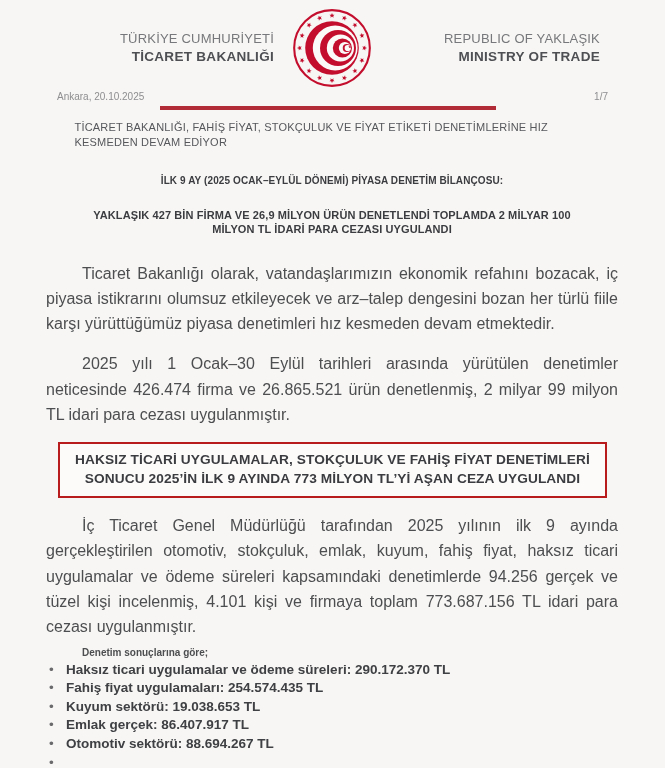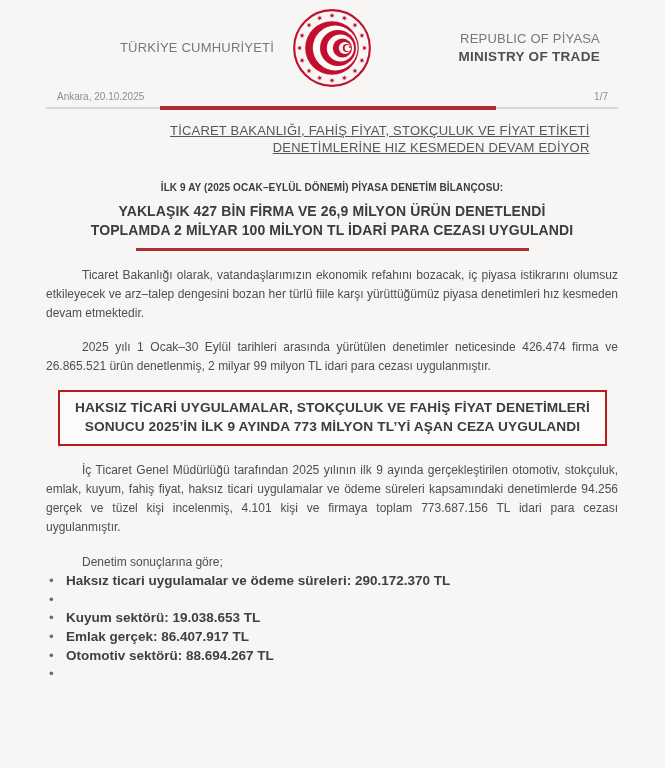--- a/index.html
+++ b/index.html
@@ -17,46 +17,47 @@
   
   .masthead{display:flex;align-items:center;justify-content:center;gap:18px;}
   .org{width:210px;text-align:right;font-size:13px;letter-spacing:.2px;color:#77787b;line-height:1.35;}
   .org .org-line2{font-weight:700;color:#4e4f53;font-size:13.5px;letter-spacing:.3px;}
   .logo{width:80px;height:80px;flex:0 0 auto;}
   
   .meta-row{display:flex;justify-content:space-between;padding:0 10px 0 11px;font-size:10px;color:var(--meta);margin-top:3px;}
   .divider{position:relative;height:2px;background:#d8d7d5;margin-top:5px;}
   .divider-red{position:absolute;left:114px;width:336px;top:-1px;height:4px;background:var(--red);}
   
-  .kicker{margin:13px auto 0;max-width:515px;text-align:right;font-size:13px;font-weight:400;
-    color:var(--kicker);letter-spacing:.2px;line-height:1.32;text-decoration:underline;}
+  .kicker{margin:13px auto 0;max-width:515px;text-align:left;font-size:11px;font-weight:400;
+    color:var(--kicker);letter-spacing:.2px;line-height:1.32;}
   .heading{margin:25px auto 0;max-width:480px;text-align:center;font-size:10px;font-weight:700;
     color:var(--head);line-height:1.3;letter-spacing:.1px;}
-  .subheading{margin:8px auto 0;max-width:505px;text-align:center;font-size:14px;font-weight:700;
+  .subheading{margin:21px auto 0;max-width:505px;text-align:center;font-size:11px;font-weight:700;
     color:var(--head);line-height:1.3;letter-spacing:.1px;}
   .red-rule{width:393px;height:3px;background:var(--red);margin:9px auto 0;}
   
-  .para{font-size:12px;line-height:1.58;text-align:justify;text-indent:36px;margin-top:15px;color:var(--ink);}
+  .para{font-size:16px;line-height:1.58;text-align:justify;text-indent:36px;margin-top:15px;color:var(--ink);}
   .callout-box{
     border:2px solid #b91c1c;background:#fcfbfa;margin:15px 11px 0 12px;padding:7px 10px 8px;
     text-align:center;font-size:13.7px;font-weight:700;color:var(--head);line-height:1.35;letter-spacing:.1px;
   }
-  .list-intro{font-size:12px;margin-top:18px;padding-left:36px;color:var(--ink);}
+  .list-intro{font-size:10px;margin-top:7px;padding-left:36px;color:var(--ink);font-weight:bold;}
   .result-list{list-style:none;margin-top:3px;}
   .result-list li{display:flex;font-size:13.5px;font-weight:700;color:#3f4043;line-height:1.38;}
   .bullet-dot{width:20px;flex:0 0 auto;text-align:left;padding-left:3px;font-weight:400;color:#6a6a6c;}
 </style>
 </head>
 <body>
 
 <div class="page">
 
   <header class="masthead">
     <div class="org">
       <div class="org-line1">TÜRKİYE CUMHURİYETİ</div>
+      <div class="org-line2">TİCARET BAKANLIĞI</div>
     </div>
 
     <div class="logo">
       <svg viewBox="0 0 100 100" width="80" height="80" aria-hidden="true">
         <defs>
           <path id="star" d="M0,-3.3 L0.97,-1.02 L3.14,-1.02 L1.57,0.39 L1.94,2.67 L0,1.25 L-1.94,2.67 L-1.57,0.39 L-3.14,-1.02 L-0.97,-1.02 Z"></path>
         </defs>
         <circle cx="50" cy="50" r="47.3" fill="none" stroke="#c40e2e" stroke-width="2.6"></circle>
         <g fill="#c40e2e">
           <use href="#star" transform="rotate(0 50 50) translate(50 9.5)"></use>
@@ -82,21 +83,21 @@
         <circle cx="60.5" cy="50" r="17" fill="#fbfaf8"></circle>
         <circle cx="63" cy="50" r="12" fill="#c40e2e"></circle>
         <circle cx="66" cy="50" r="7.5" fill="#fbfaf8"></circle>
         <circle cx="68.3" cy="50" r="4.9" fill="#c40e2e"></circle>
         <circle cx="69.7" cy="50" r="3.9" fill="#fbfaf8"></circle>
         <use href="#star" transform="translate(72.3 48.7) scale(0.62)" fill="#c40e2e"></use>
       </svg>
     </div>
 
     <div class="org">
-      <div class="org-line1">REPUBLIC OF PİYASA</div>
+      <div class="org-line1">REPUBLIC OF YAKLAŞIK</div>
       <div class="org-line2">MINISTRY OF TRADE</div>
     </div>
   </header>
 
   <div class="meta-row">
     <span>Ankara, 20.10.2025</span>
     <span>1/7</span>
   </div>
   <div class="divider">
     <span class="divider-red"></span>
@@ -115,20 +116,21 @@
   <p class="para">İç Ticaret Genel Müdürlüğü tarafından 2025 yılının ilk 9 ayında gerçekleştirilen otomotiv, stokçuluk, emlak, kuyum, fahiş fiyat, haksız ticari uygulamalar ve ödeme süreleri kapsamındaki denetimlerde 94.256 gerçek ve tüzel kişi incelenmiş, 4.101 kişi ve firmaya toplam 773.687.156 TL idari para cezası uygulanmıştır.</p>
 
   <p class="list-intro">Denetim sonuçlarına göre;</p>
   <ul class="result-list">
     <li>
       <span class="bullet-dot">•</span>
       <span>Haksız ticari uygulamalar ve ödeme süreleri: 290.172.370 TL</span>
     </li>
     <li>
       <span class="bullet-dot">•</span>
+      <span>Fahiş fiyat uygulamaları: 254.574.435 TL</span>
     </li>
     <li>
       <span class="bullet-dot">•</span>
       <span>Kuyum sektörü: 19.038.653 TL</span>
     </li>
     <li>
       <span class="bullet-dot">•</span>
       <span>Emlak gerçek: 86.407.917 TL</span>
     </li>
     <li>

